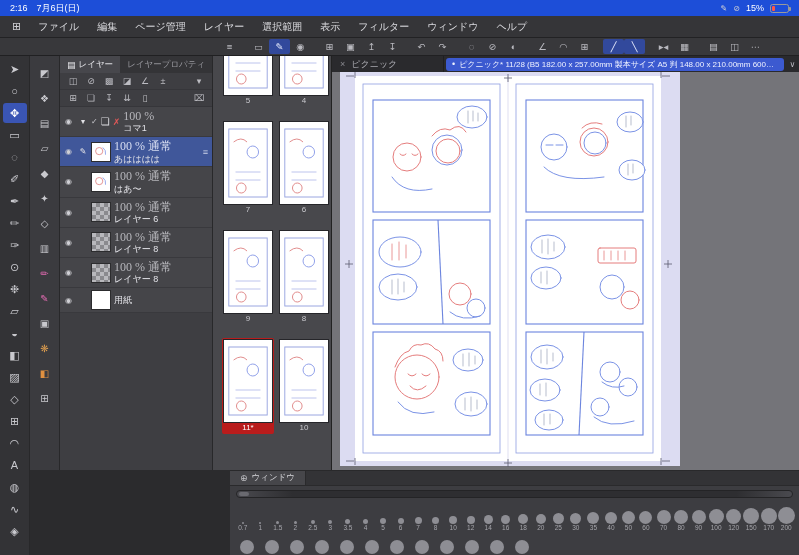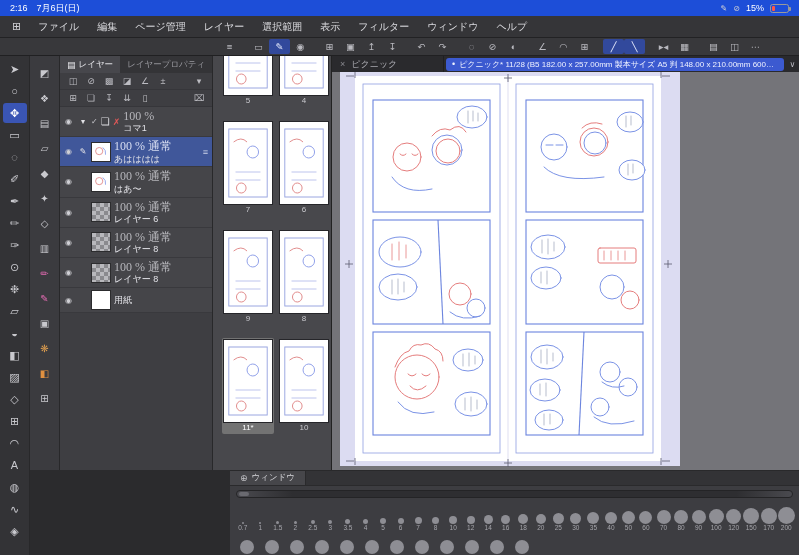--- a/index.html
+++ b/index.html
@@ -62,21 +62,21 @@
   .badge.x{color:#e05858;font-size:9px;flex:none;}
   .badge.check{color:#c9c9ce;font-size:8px;flex:none;}
   .folder-ic{color:#d8d8dc;font-size:10px;flex:none;}
   .lmenu{margin-left:auto;color:#cdd4ea;font-size:9px;flex:none;}
 
   
   .pages-panel{position:absolute;top:56px;left:213px;width:119px;height:414px;background:#48484c;border-right:1px solid #222;overflow:hidden;padding-left:9px;}
   .pages-list{margin-top:-45px;display:flex;flex-direction:column;gap:13px;}
   .page-pair{display:flex;gap:4px;}
   .pthumb-wrap{display:flex;flex-direction:column;align-items:center;gap:2px;padding:2px;border-radius:2px;}
-  .pthumb-wrap.current{background:#737373;}
+  .pthumb-wrap.current{background:#b91c1c;}
   .pthumb{width:48px;height:82px;background:#fff;box-shadow:0 0 0 1px #26262a;}
   .pthumb svg{width:100%;height:100%;display:block;}
   .plabel{font-size:8px;color:#c9c9ce;line-height:1;}
   .pthumb-wrap.current .plabel{color:#fff;}
 
   
   .canvas-area{position:absolute;top:56px;left:332px;width:467px;height:414px;background:#747479;}
   .doc-tabs{display:flex;align-items:center;height:16px;background:#2a2a2d;}
   .doc-tab-inactive{display:flex;gap:6px;align-items:center;width:112px;padding:0 8px;font-size:9px;color:#a8a8ae;height:100%;border-right:1px solid #1f1f22;flex:none;}
   .doc-close{color:#8a8a90;}

